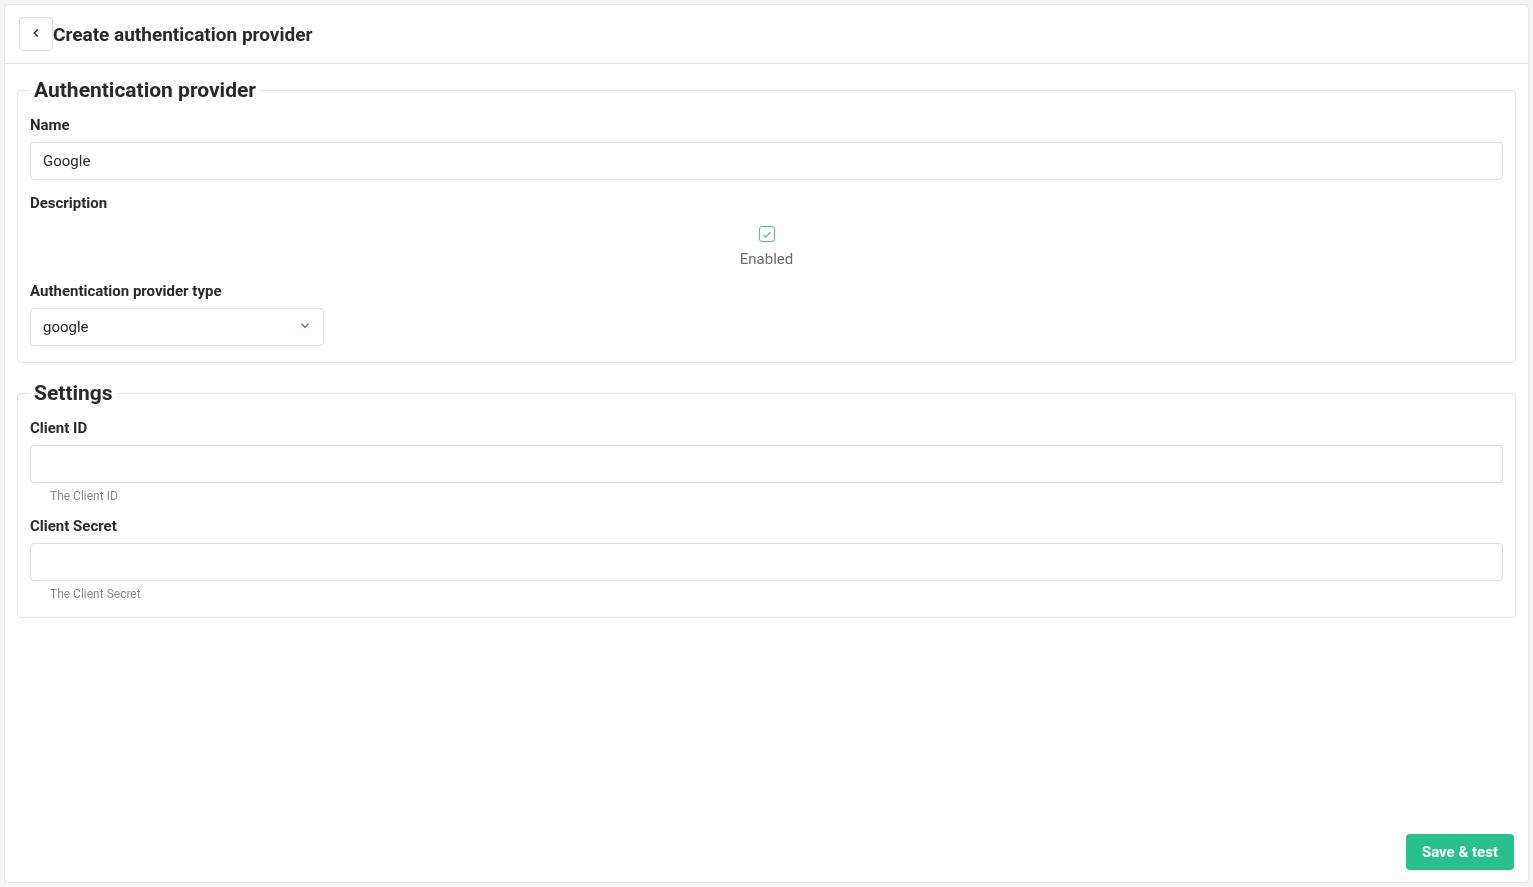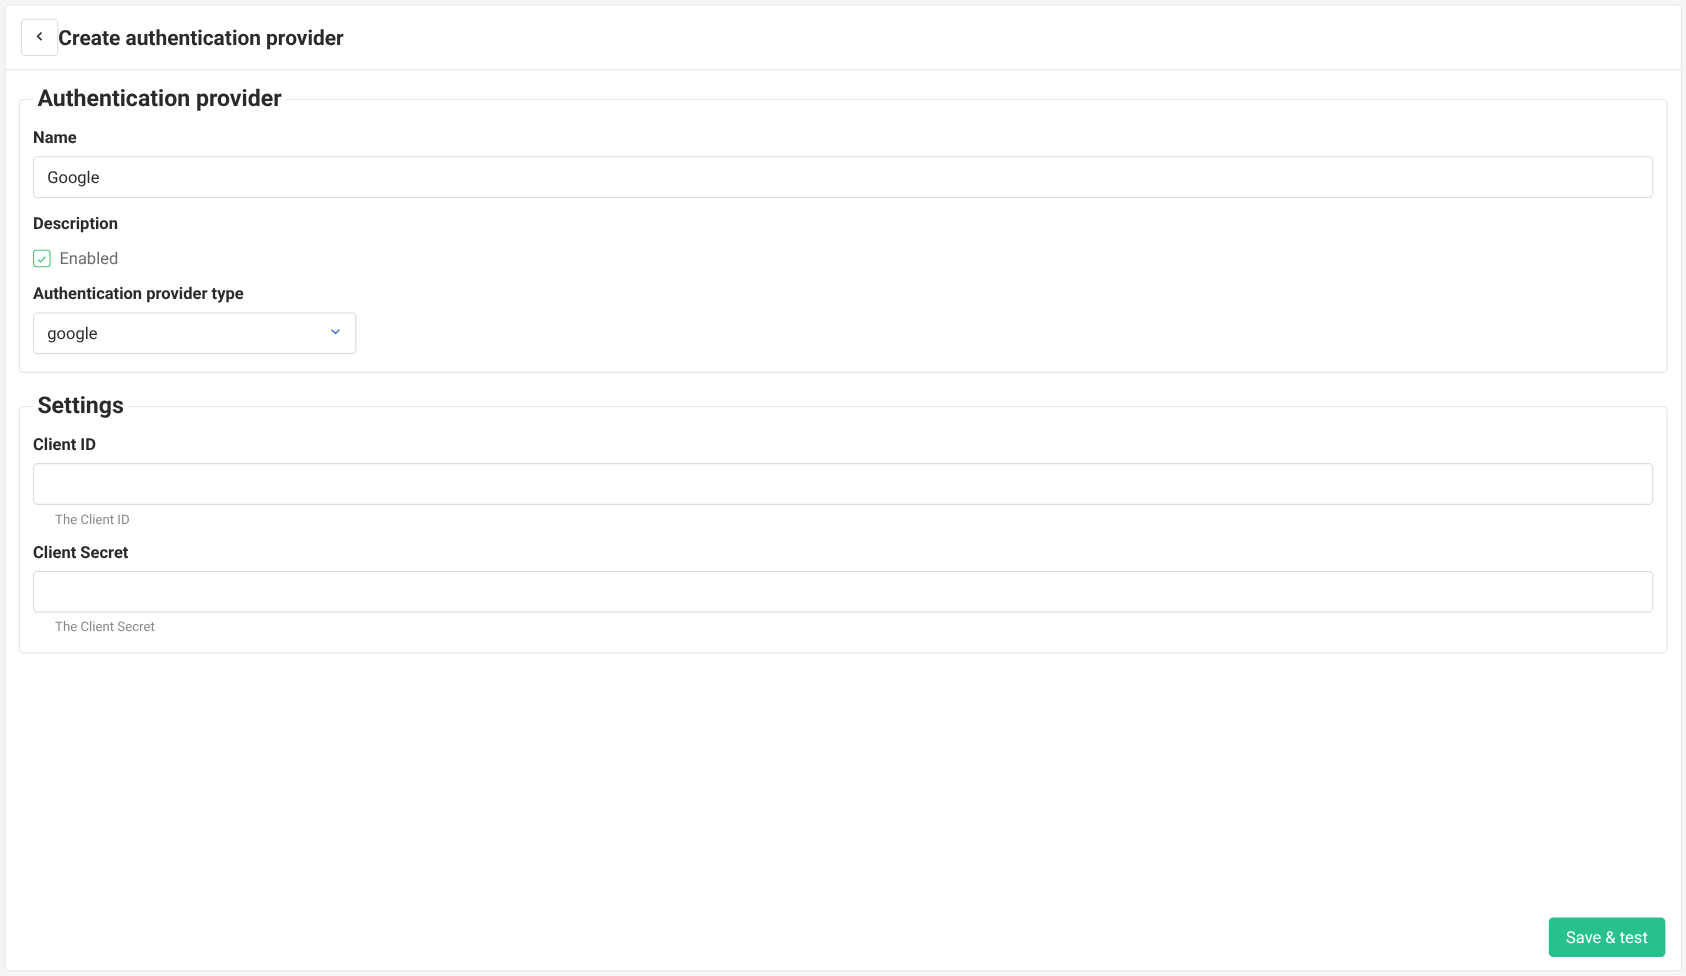--- a/index.html
+++ b/index.html
@@ -94,20 +94,21 @@
       font-size: 12px;
       color: #888;
       margin-top: 6px;
       margin-left: 20px;
     }
     .checkbox-row {
       display: flex;
       align-items: center;
       gap: 8px;
       margin-bottom: 14px;
+      flex-direction: column;
     }
     .checkbox {
       width: 16px;
       height: 16px;
       border: 1.5px solid #4ac77a;
       border-radius: 3px;
       display: flex;
       align-items: center;
       justify-content: center;
       cursor: pointer;
@@ -160,21 +161,21 @@
       display: flex;
       justify-content: flex-end;
     }
     .save-button {
       background: #28c08d;
       color: #fff;
       border: none;
       border-radius: 4px;
       padding: 9px 16px;
       font-size: 15px;
-      font-weight: 400;
+      font-weight: 700;
       cursor: pointer;
       font-family: inherit;
     }
   </style>
 </head>
 <body>
 
 <div class="container">
 
   <div class="header">

